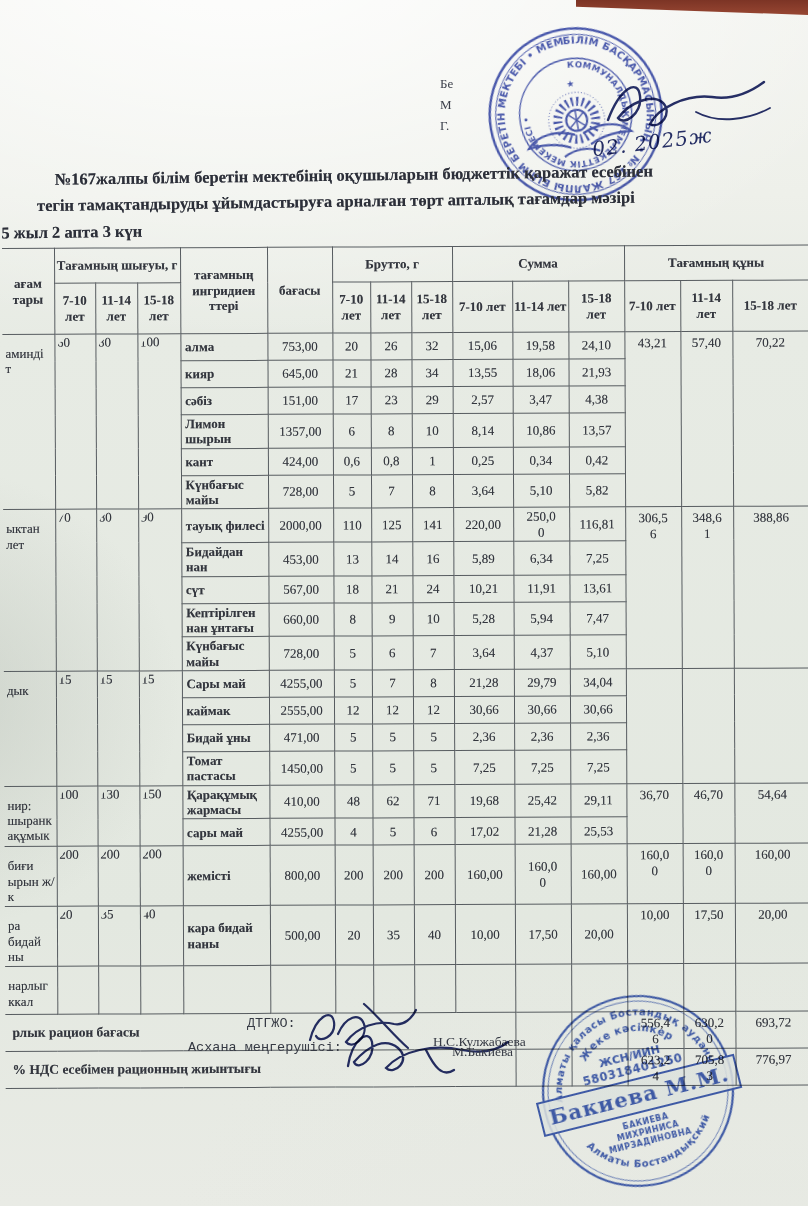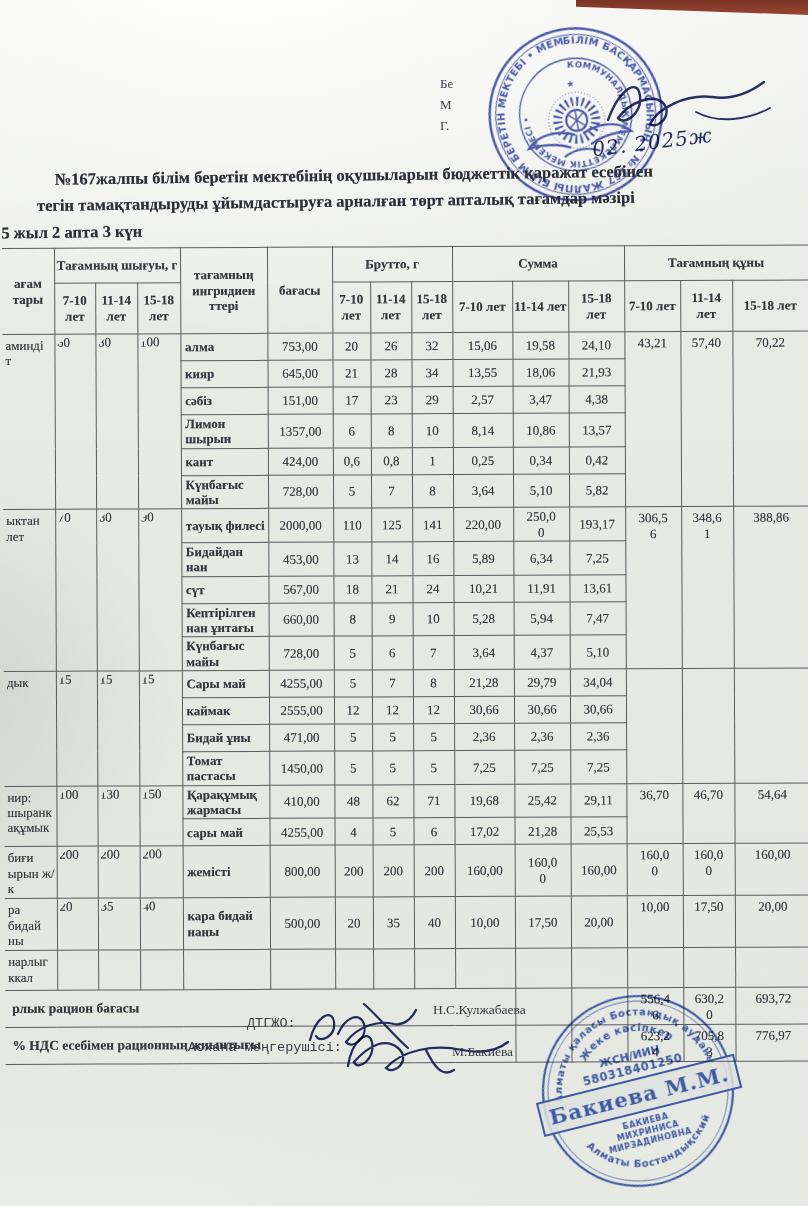--- a/index.html
+++ b/index.html
@@ -32,21 +32,21 @@
   .table-wrap{position:absolute;left:2px;top:248px;transform:rotate(-0.25deg);transform-origin:0 0;}
   table{border-collapse:collapse;table-layout:fixed;width:806px;
     font-family:"Liberation Serif",serif;color:#33363e;
     text-shadow:0 0 .4px rgba(51,54,62,.45);}
   th,td{border:1px solid #575c60;overflow:hidden;}
   th{font-weight:bold;font-size:13px;line-height:1.22;padding:2px 1px;white-space:pre-line;vertical-align:middle;}
   thead tr:first-child th{height:30px;}
   thead tr:last-child th{height:46px;}
   td{font-size:13px;line-height:1.18;height:24px;padding:1px 2px;}
   .no-left{border-left:none;}
-  .c-dish{text-align:left;vertical-align:top;padding:3px 1px 2px 3px;white-space:pre-line;border-left:none;}
+  .c-dish{text-align:left;vertical-align:top;padding:11px 1px 2px 3px;white-space:pre-line;border-left:none;}
   .c-port{text-align:left;vertical-align:top;padding-top:0;border-radius:20px;}
   .c-ingr{text-align:left;vertical-align:middle;padding-left:4px;font-weight:bold;}
   .c-price{text-align:center;vertical-align:middle;}
   .c-num{text-align:center;vertical-align:middle;}
   .c-sum{text-align:center;vertical-align:middle;white-space:pre-line;}
   .c-cost{text-align:center;vertical-align:top;padding-top:3px;white-space:pre-line;}
   .c-flabel{text-align:left;font-weight:bold;font-size:13.5px;padding-left:7px;border-left:none;vertical-align:middle;}
   .f-row td{height:32px;}
   tr[data-dish="6"] td{height:34px;}
   .sig-label{position:absolute;font-size:13.5px;color:#363a44;font-family:Liberation Mono, monospace;}
@@ -233,21 +233,21 @@
             <td class="c-port" rowspan="5">80</td>
             <td class="c-port" rowspan="5">90</td>
             <td class="c-ingr">тауық филесі</td>
             <td class="c-price">2000,00</td>
             <td class="c-num">110</td>
             <td class="c-num">125</td>
             <td class="c-num">141</td>
             <td class="c-sum">220,00</td>
             <td class="c-sum">250,0
 0</td>
-            <td class="c-sum">193,17</td>
+            <td class="c-sum">116,81</td>
             <td class="c-cost" rowspan="5">306,5
 6</td>
             <td class="c-cost" rowspan="5">348,6
 1</td>
             <td class="c-cost" rowspan="5">388,86</td>
           </tr>
           <tr data-dish="1">
             <td class="c-ingr">Бидайдан нан</td>
             <td class="c-price">453,00</td>
             <td class="c-num">13</td>
@@ -444,21 +444,21 @@
     </table>
   </div>
 
   <div class="sig-label" style="left:247px;top:1016px;">ДТГЖО:</div>
   <svg class="sig-svg" style="left:302px;top:998px;" width="130" height="56" viewBox="0 0 130 56">
     <g fill="none" stroke="#27306b" stroke-width="2.2" stroke-linecap="round">
       <path d="M8,42 C14,18 30,10 32,24 C34,38 18,46 14,38 M36,36 C44,18 58,14 62,26 C66,40 50,52 44,44 C56,28 76,22 92,26 C102,28 110,20 114,12"></path>
       <path d="M62,6 C76,18 92,38 106,50"></path>
     </g>
   </svg>
-  <div class="sig-name" style="left:433px;top:1002px;text-align:center;">Н.С.Кулжабаева</div>
+  <div class="sig-name" style="left:433px;top:1034px;text-align:center;">Н.С.Кулжабаева</div>
 
   <div class="sig-label" style="left:188px;top:1040px;">Асхана меңгерушісі:</div>
   <svg class="sig-svg" style="left:340px;top:1020px;" width="175" height="58" viewBox="0 0 175 58">
     <g fill="none" stroke="#27306b" stroke-width="2.3" stroke-linecap="round">
       <path d="M8,46 C12,20 28,8 32,22 C36,38 18,52 14,42 C30,24 46,18 58,28 C72,40 54,56 46,48 C62,30 94,24 122,30 C142,34 158,30 168,22"></path>
       <path d="M86,30 C94,46 102,58 114,50"></path>
     </g>
   </svg>
   <div class="sig-name" style="left:452px;top:1044px;">М.Бакиева</div>
 

